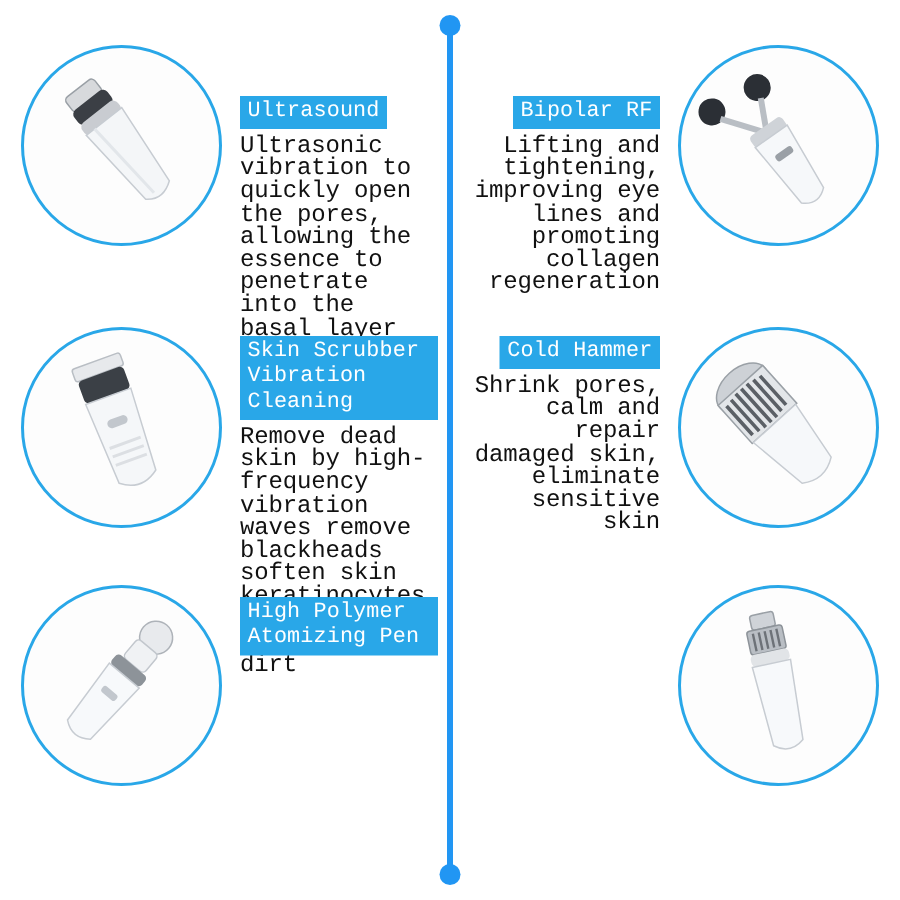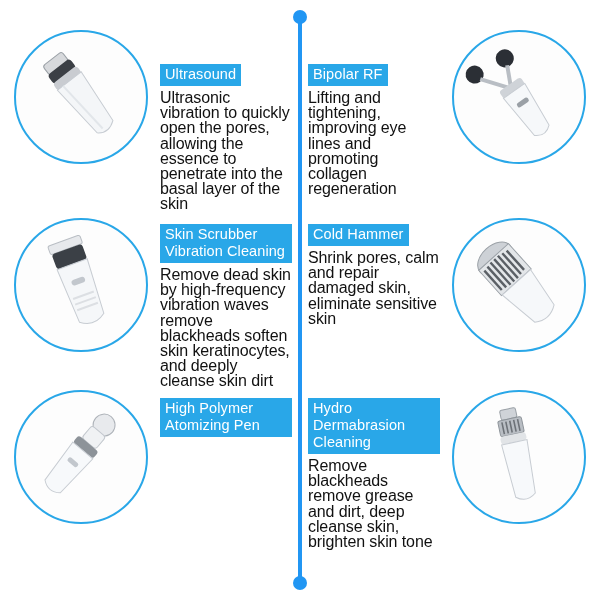--- a/index.html
+++ b/index.html
@@ -10,20 +10,21 @@
     width: 600px;
     height: 600px;
     background: #ffffff;
     font-family: "Liberation Sans", sans-serif;
     overflow: hidden;
   }
   .board {
     position: relative;
     width: 547px;
     height: 600px;
+    font-family: Liberation Mono, monospace;
   }
 
   
   .divider {
     position: absolute;
     left: 298px;
     top: 18px;
     width: 4px;
     height: 564px;
     background: #2196f3;
@@ -68,21 +69,21 @@
     width: 126px;
     height: 126px;
   }
 
   
   .block {
     position: absolute;
     width: 132px;
   }
   .block.col-left { left: 160px; }
-  .block.col-right { left: 308px; }
+  .block.col-right { left: 308px; text-align: right; }
 
   .title {
     display: inline-block;
     background: #29a7e8;
     color: #ffffff;
     font-size: 14.5px;
     line-height: 17px;
     padding: 2px 5px 3px 5px;
     letter-spacing: 0.1px;
   }
@@ -200,26 +201,20 @@
         </g>
       </svg>
     </div>
 
     <div class="block col-left" style="top:26px;">
       <div class="title-wrap">
         <span class="title">High Polymer Atomizing Pen</span>
       </div>
     </div>
 
-    <div class="block col-right" style="top:26px;">
-      <div class="title-wrap">
-        <span class="title">Hydro Dermabrasion Cleaning</span>
-      </div>
-      <div class="body-text">Remove blackheads remove grease and dirt, deep cleanse skin, brighten skin tone</div>
-    </div>
 
     <div class="device right">
       <svg class="dev-inner" viewBox="0 0 126 126">
         <g transform="rotate(-12 63 63)">
           <rect x="55" y="16" width="16" height="10" rx="2" fill="#cfd3d8" stroke="#9aa0a6" stroke-width="1"></rect>
           <rect x="51" y="26" width="24" height="16" rx="2" fill="#b9bec4" stroke="#8d9399" stroke-width="1"></rect>
           <path d="M55 28 v12 M59 28 v12 M63 28 v12 M67 28 v12 M71 28 v12" stroke="#6d7278" stroke-width="1.6"></path>
           <rect x="50" y="42" width="26" height="8" rx="3" fill="#e1e4e7"></rect>
           <path d="M50 50 L76 50 L73 104 Q63 112 53 104 Z" fill="#f7f9fb" stroke="#c7ccd2" stroke-width="1"></path>
         </g>

